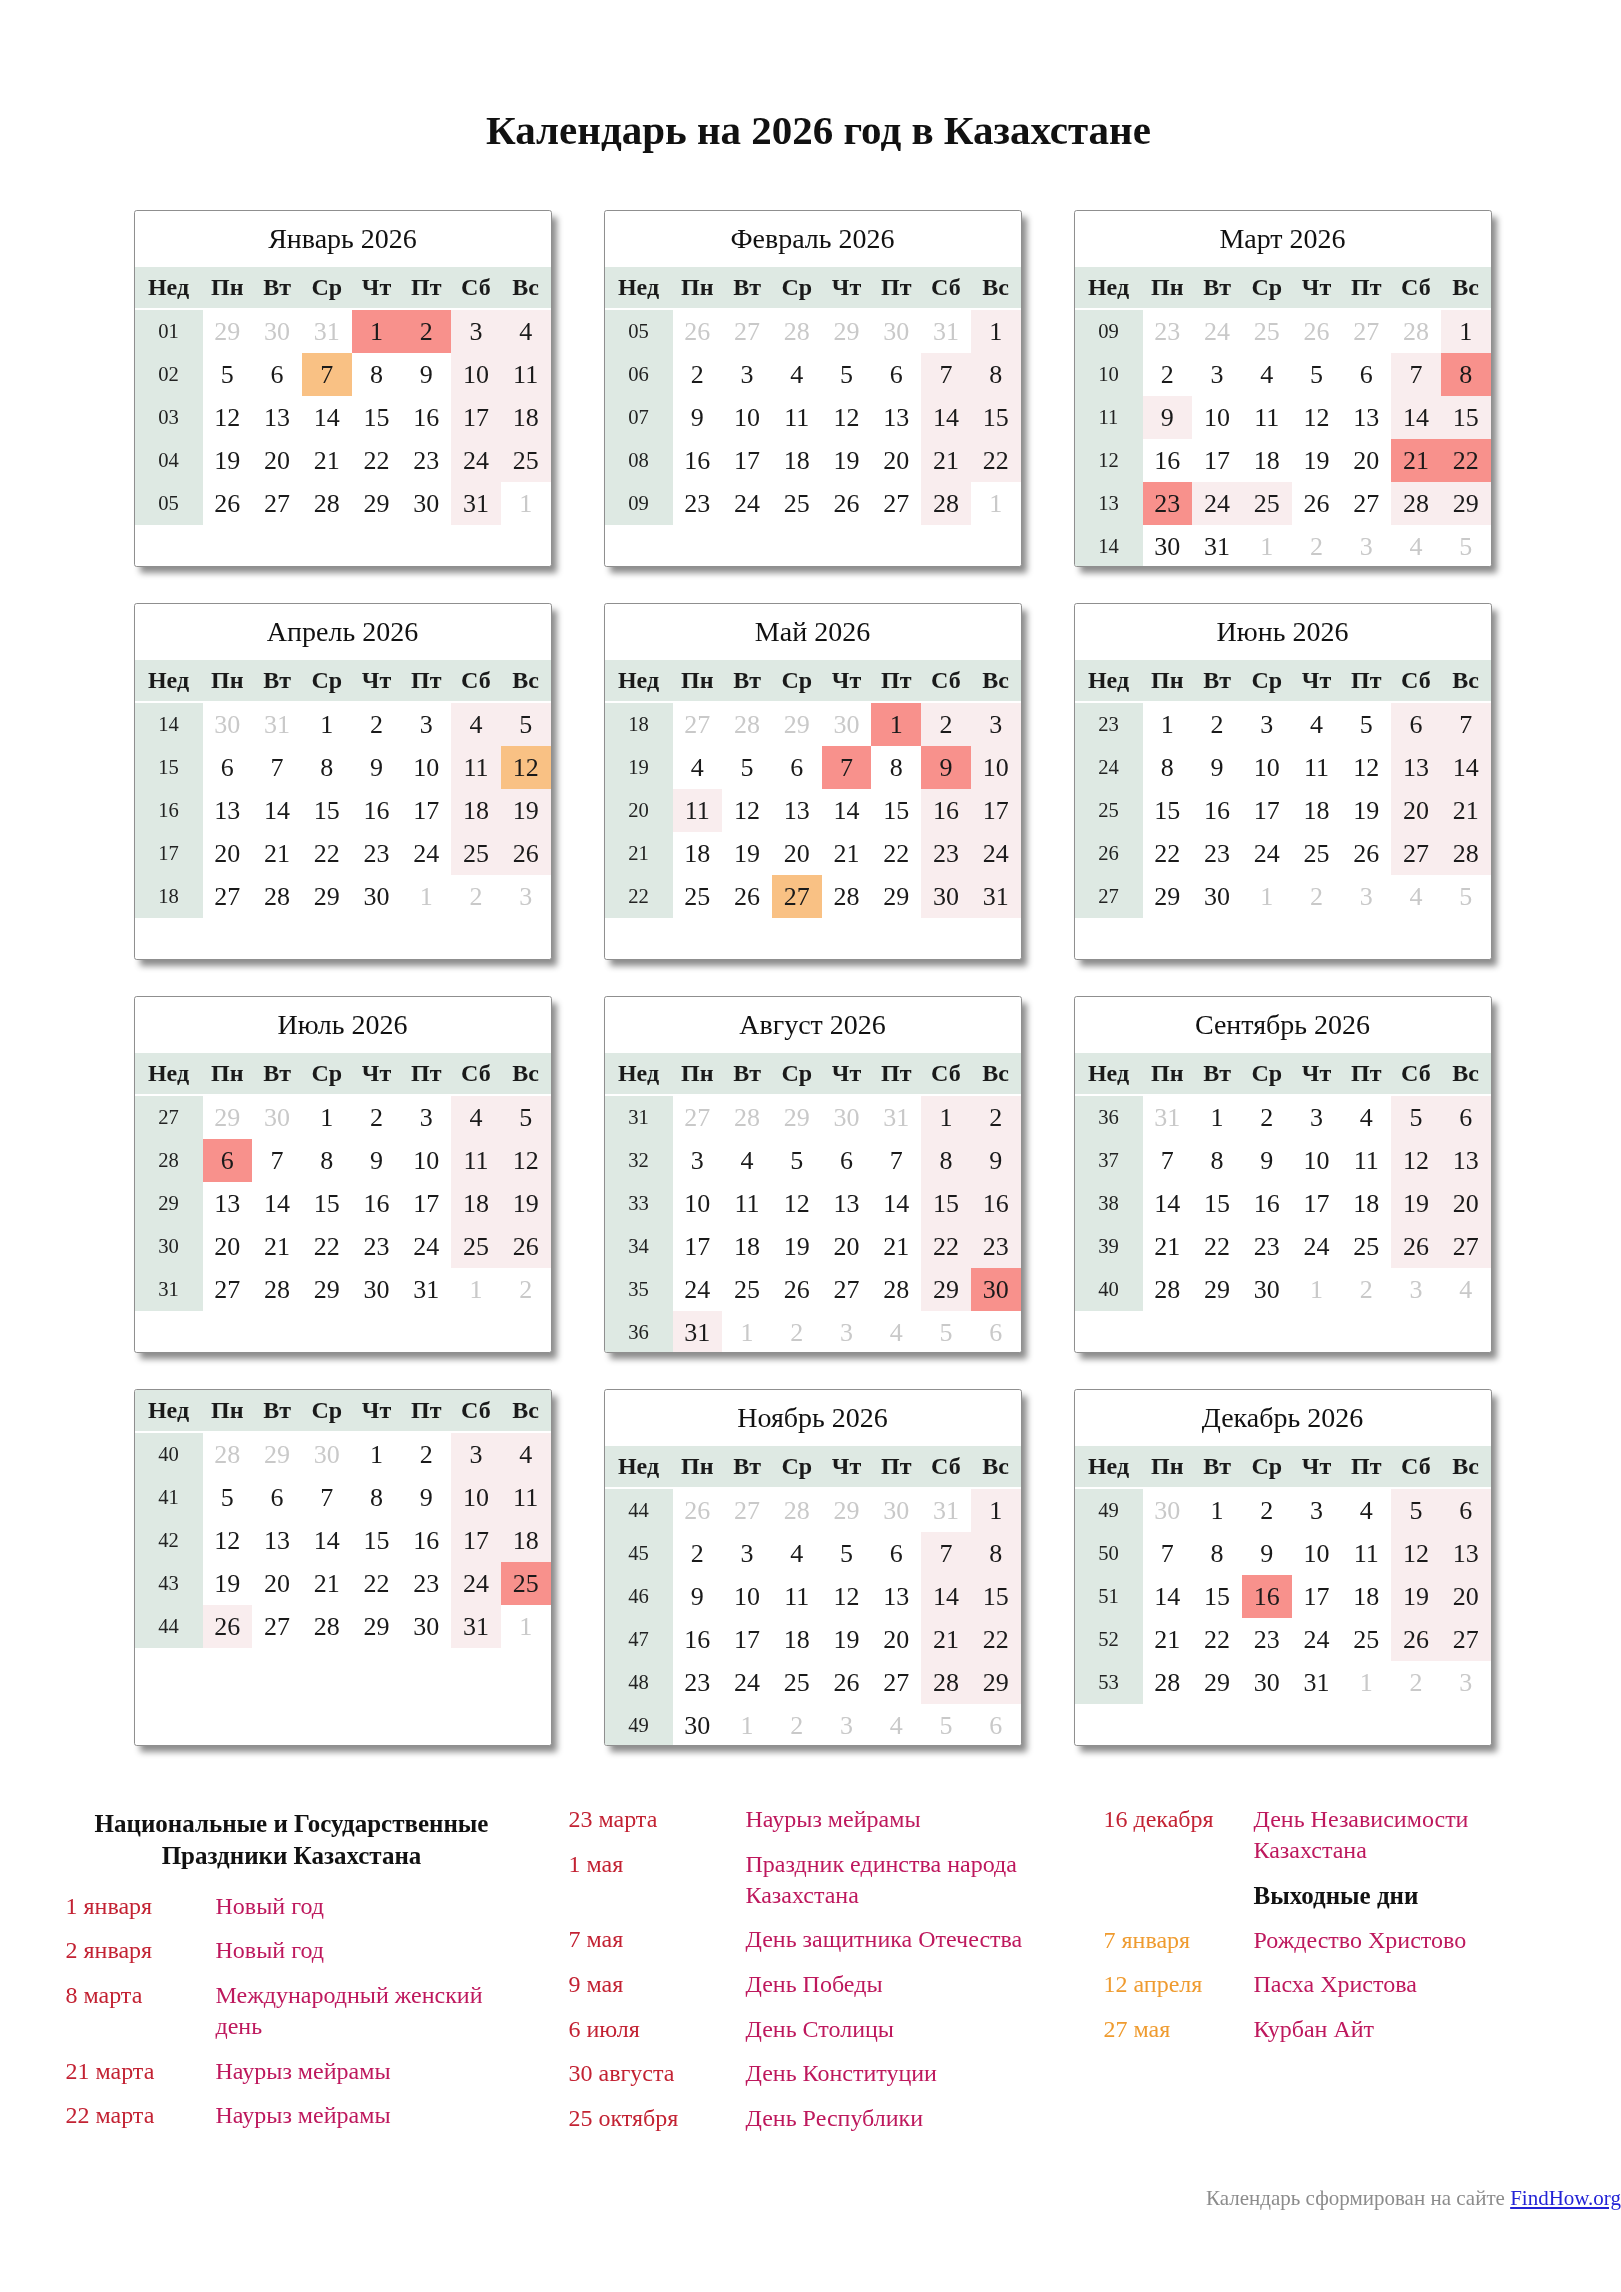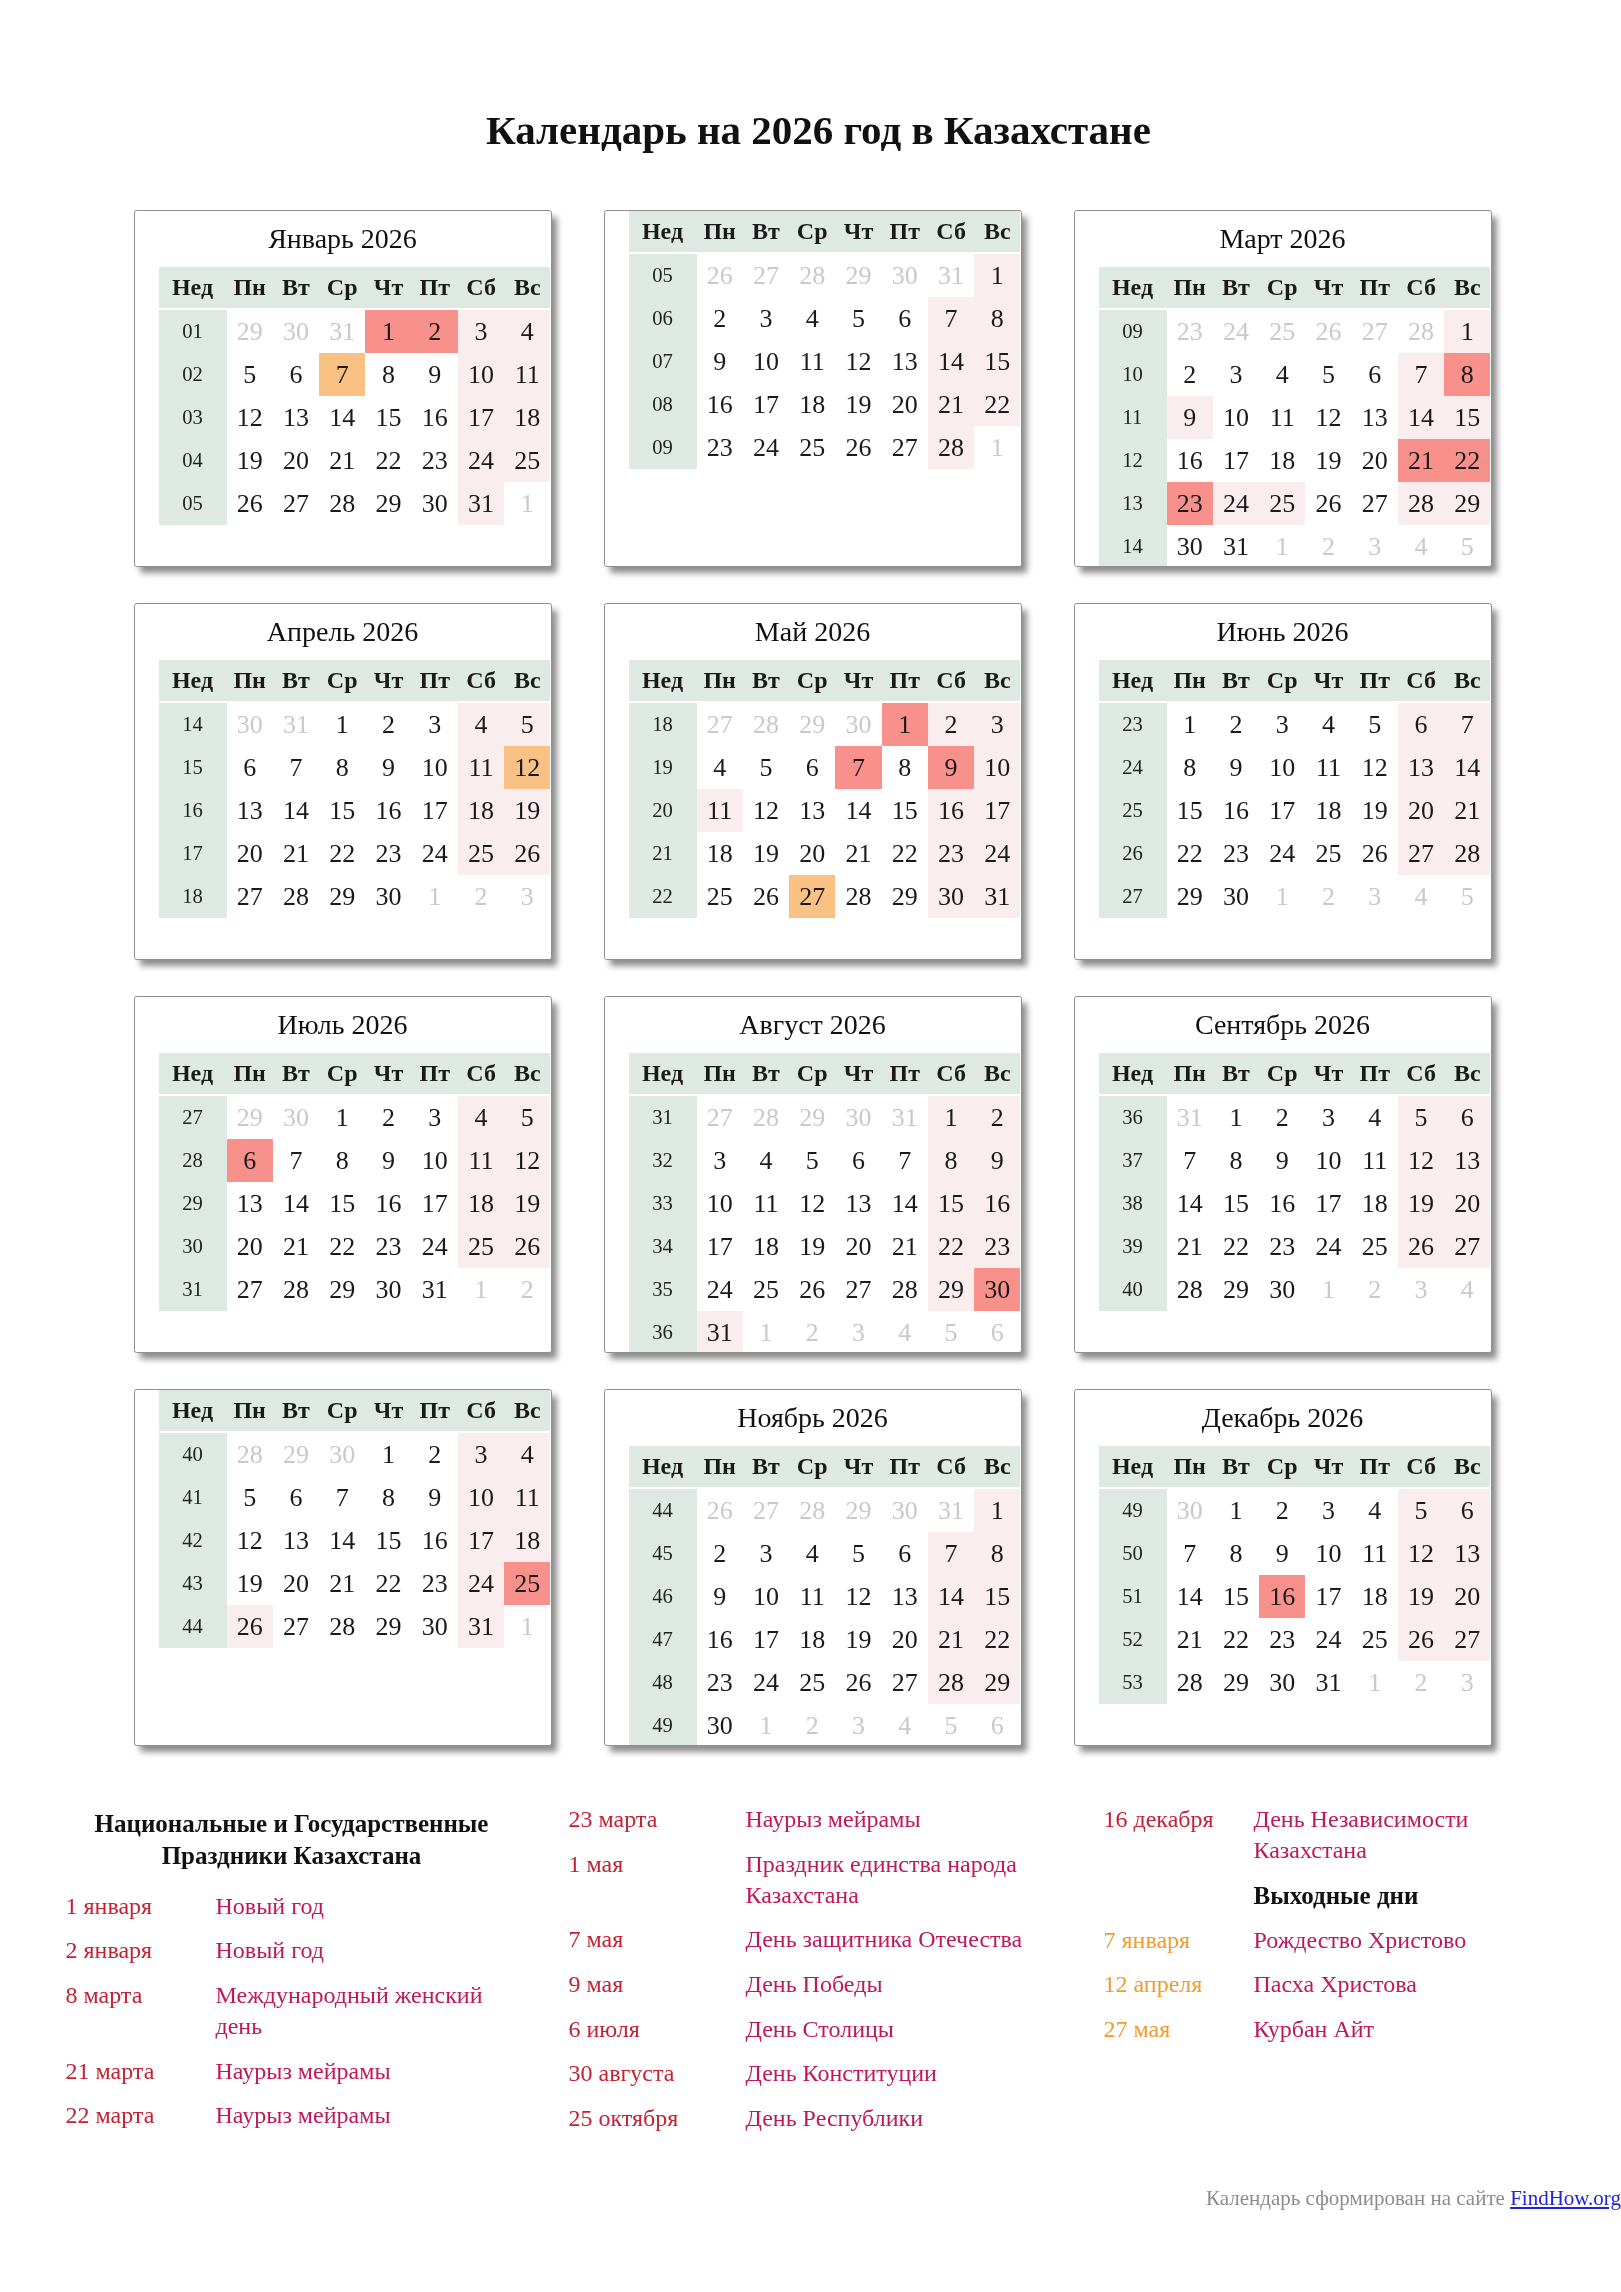--- a/index.html
+++ b/index.html
@@ -23,21 +23,20 @@
     box-shadow:5.4px 6.3px 6.3px -0.9px rgba(0,0,0,0.45);
     overflow:hidden;
   }
   .mt{
     height:56px;display:flex;align-items:center;justify-content:center;
     font-size:28px;font-weight:normal;color:#111;
   }
   .mgrid{
     display:grid;grid-template-columns:68px repeat(7,1fr);
     grid-auto-rows:43px;
-    padding-left:24px;
   }
   .c{display:flex;align-items:center;justify-content:center;font-size:26px;}
   .h{height:41px;background:#dee9e3;font-weight:bold;font-size:24px;}
   .w{background:#dee9e3;font-size:20.6px;color:#222;}
   .d{background:#ffffff;}
   .d.we,.d.off{background:#f9edee;}
   .d.hol{background:#f8918c;}
   .d.sp{background:#f9c184;}
   .d.out{color:#c9c9c9;}
   
@@ -116,20 +115,21 @@
         <div class="c d">26</div>
         <div class="c d">27</div>
         <div class="c d">28</div>
         <div class="c d">29</div>
         <div class="c d">30</div>
         <div class="c d we">31</div>
         <div class="c d out">1</div>
       </div>
     </div>
     <div class="card">
+      <div class="mt">Февраль 2026</div>
       <div class="mgrid">
         <div class="c h">Нед</div>
         <div class="c h">Пн</div>
         <div class="c h">Вт</div>
         <div class="c h">Ср</div>
         <div class="c h">Чт</div>
         <div class="c h">Пт</div>
         <div class="c h">Сб</div>
         <div class="c h">Вс</div>
         <div class="c w">05</div>

